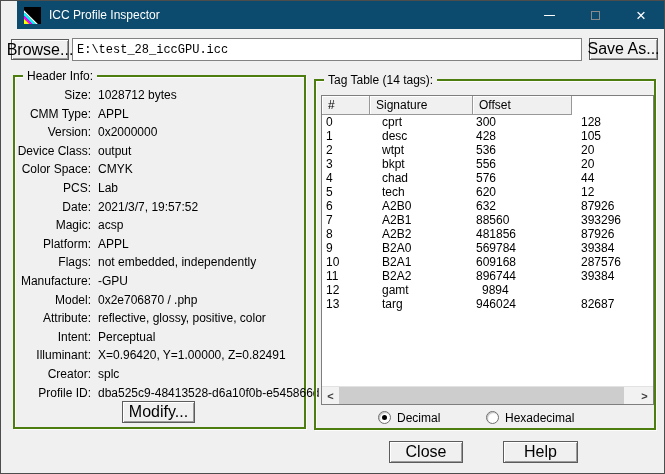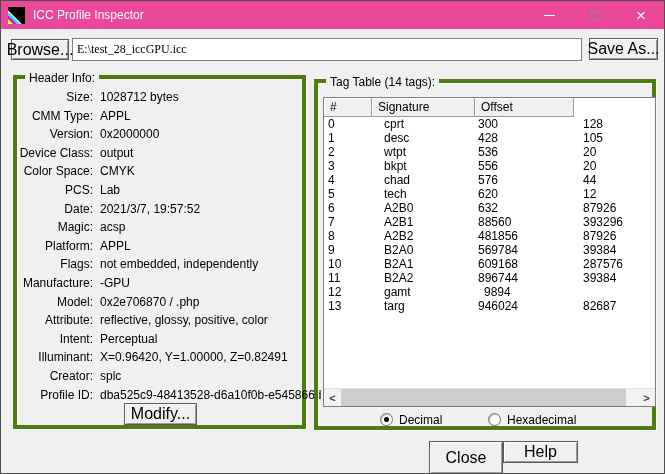--- a/index.html
+++ b/index.html
@@ -3,46 +3,46 @@
 <meta charset="utf-8">
 <style>
   html,body{margin:0;padding:0;background:#d8d8d8;}
   .window{
     position:relative;width:665px;height:474px;box-sizing:border-box;
     background:#f0f0f0;border:1px solid #4d4d4d;overflow:hidden;
     font-family:"Liberation Sans",sans-serif;font-size:12px;color:#000;
     -webkit-font-smoothing:none;
   }
   
-  .titlebar{position:absolute;left:0;top:0;right:0;height:28px;background:#ec4899;display:flex;align-items:center;}
+  .titlebar{position:absolute;left:16px;top:0;right:0;height:28px;background:#0c4a6e;display:flex;align-items:center;}
   .title-icon{width:17px;height:17px;margin-left:7px;flex:none;}
   .title-text{color:#fff;margin-left:8px;font-size:12px;white-space:nowrap;}
   .win-controls{margin-left:auto;display:flex;height:100%;}
   .wbtn{width:46px;height:100%;display:flex;align-items:center;justify-content:center;}
   .glyph-min{display:block;width:11px;height:1px;background:#fff;}
   .glyph-max{display:block;width:9px;height:9px;border:1px solid #8a8a8a;box-sizing:border-box;}
   .glyph-close{color:#fff;font-size:17px;line-height:17px;font-weight:400;}
   
   .btn{
     position:absolute;box-sizing:border-box;background:#f0f0f0;
     border:1px solid #5c5c5c;
     box-shadow:inset 1px 1px 0 #ffffff, inset -1px -1px 0 #9c9c9c;
     display:flex;align-items:center;justify-content:center;
     font-family:"Liberation Sans",sans-serif;font-size:16px;white-space:nowrap;cursor:default;
   }
   
   .btn-browse{left:10px;top:38px;width:58px;height:21px;}
   .path-input{
     position:absolute;left:71px;top:37px;width:510px;height:23px;box-sizing:border-box;
     background:#fff;border:1px solid #828282;padding:0 4px;margin:0;
-    font-family:Liberation Serif, serif;font-size:12px;color:#000;
+    font-family:Liberation Mono, monospace;font-size:12px;color:#000;
   }
   .btn-saveas{left:588px;top:37px;width:69px;height:22px;}
   
-  .groupbox{position:absolute;box-sizing:border-box;border:4px solid #4d7c0f;box-shadow:1px 1px 0 #fdfdfd, inset 1px 1px 0 #fdfdfd;}
+  .groupbox{position:absolute;box-sizing:border-box;border:2px solid #4d7c0f;box-shadow:1px 1px 0 #fdfdfd, inset 1px 1px 0 #fdfdfd;}
   .gb-label{position:absolute;top:-8px;left:8px;background:#f0f0f0;padding:0 4px;white-space:nowrap;}
   .gb-header{left:12px;top:74px;width:293px;height:354px;}
   .gb-tag{left:313px;top:78px;width:342px;height:351px;}
   
   .hfields{position:absolute;left:0;top:11px;right:2px;}
   .hrow{display:flex;height:18.6px;align-items:flex-start;}
   .hlabel{width:76px;flex:none;text-align:right;white-space:nowrap;}
   .hvalue{margin-left:7px;white-space:nowrap;}
   .btn-modify{left:107px;top:324px;width:73px;height:22px;}
   
@@ -68,21 +68,21 @@
   .radio-item{position:absolute;display:flex;align-items:flex-start;height:16px;}
   .radio-decimal{left:62px;} .radio-hex{left:170px;}
   .radio{
     width:13px;height:13px;box-sizing:border-box;border-radius:50%;background:#fff;
     border:1px solid #6e6e6e;box-shadow:inset 1px 1px 1px rgba(0,0,0,.25);
     position:relative;flex:none;
   }
   .radio.sel::after{content:"";position:absolute;left:3px;top:3px;width:5px;height:5px;border-radius:50%;background:#000;}
   .radio-label{margin-left:6px;white-space:nowrap;}
   
-  .btn-close{left:388px;top:440px;width:74px;height:33px;margin-left:40px;}
+  .btn-close{left:388px;top:440px;width:74px;height:22px;}
   .btn-help{left:502px;top:440px;width:75px;height:22px;}
 </style>
 </head>
 <body>
 
 <div class="window">
 
   <div class="titlebar">
     <svg class="title-icon" viewBox="0 0 16 16">
       <rect x="0" y="0" width="16" height="16" fill="#000"></rect>

